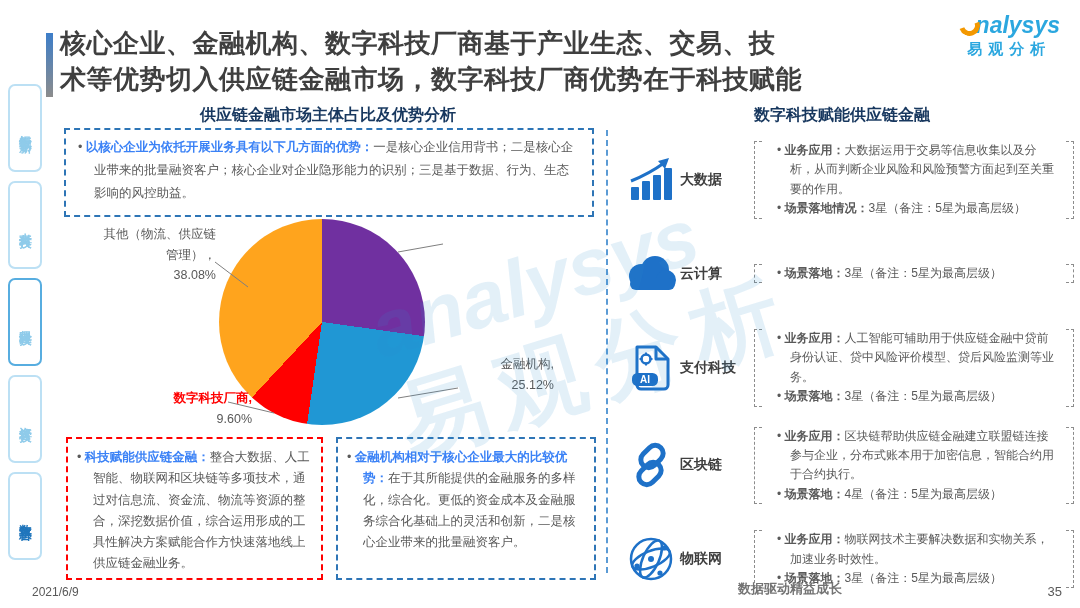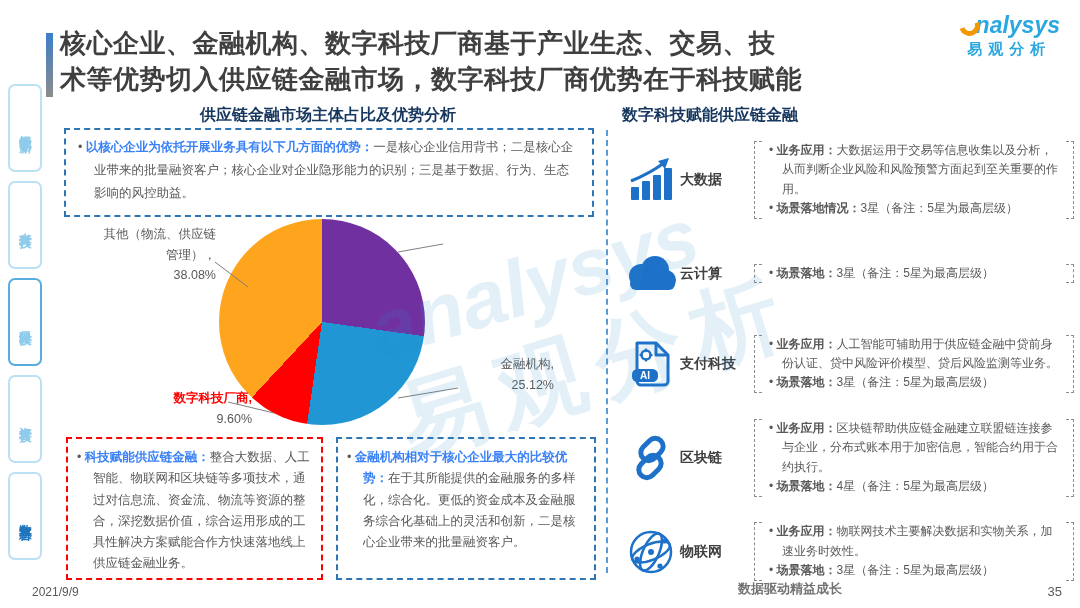--- a/index.html
+++ b/index.html
@@ -45,29 +45,29 @@
   .co-core{left:383px;top:14px;width:98px;}
   .co-fin{left:396px;top:138px;width:98px;}
   .co-tech{left:50px;top:172px;width:142px;}
   .red-label{color:#FF0000;font-weight:bold;}
 
   
   .divider{position:absolute;left:606px;top:130px;height:443px;border-left:2px dashed #5B9BD5;z-index:2;}
 
   
   .rp{position:absolute;left:622px;top:105px;width:452px;z-index:2;}
-  .rp-heading{width:440px;font-size:16px;font-weight:bold;color:#17375E;}
+  .rp-heading{width:440px;text-align:center;font-size:16px;font-weight:bold;color:#17375E;}
   .rp-rows{margin-top:12px;display:flex;flex-direction:column;gap:14px;}
   .rp-row{display:flex;align-items:center;min-height:76px;}
   .rp-icon{flex:0 0 58px;display:flex;justify-content:center;align-items:center;}
   .rp-label{flex:0 0 74px;font-size:14px;font-weight:bold;color:#3f3f3f;}
   .rp-text{flex:1;position:relative;padding:3px 15px;font-size:12px;line-height:1.62;color:#595959;}
   .rp-text::before{content:"";position:absolute;left:0;top:3px;bottom:3px;width:7px;border:1px dashed #8c8c8c;border-right:none;}
   .rp-text::after{content:"";position:absolute;right:0;top:3px;bottom:3px;width:7px;border:1px dashed #8c8c8c;border-left:none;}
-  .rp-text p{padding-left:13px;text-indent:-13px;}
+  .rp-text p{padding-left:13px;text-indent:-13px;margin-left:8px;}
   .rp-text p::before{content:"• ";}
   .rp-text b{font-weight:bold;color:#595959;}
 
   
   .watermark{position:absolute;left:380px;top:225px;z-index:5;transform:rotate(-17deg);opacity:.13;pointer-events:none;color:#2e8fce;white-space:nowrap;}
   .wm-brand{font-size:80px;font-weight:bold;font-style:italic;}
   .wm-cn{font-size:88px;font-weight:bold;letter-spacing:14px;margin-top:-8px;}
 
   
   .f-date{position:absolute;left:32px;top:585px;font-size:12px;color:#595959;z-index:3;}
@@ -232,15 +232,15 @@
     </div>
 
   </div>
 </div>
 
 <div class="watermark">
   <div class="wm-brand">analysys</div>
   <div class="wm-cn">易观分析</div>
 </div>
 
-<div class="f-date">2021/9/9</div>
+<div class="f-date">2021/6/9</div>
 <div class="f-slogan">数据驱动精益成长</div>
 <div class="f-page">35</div>
 
 </body></html>

